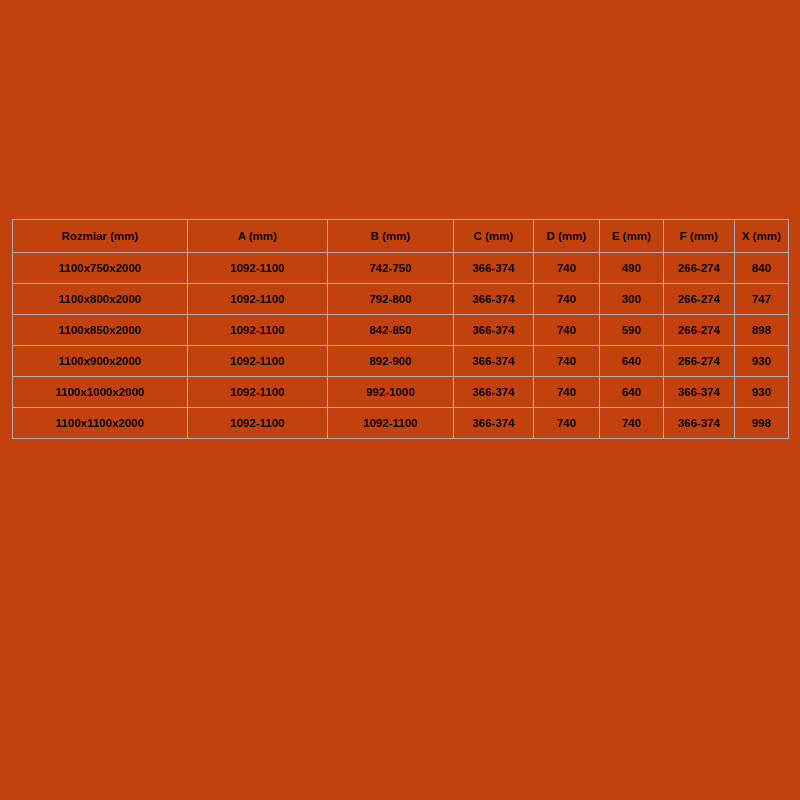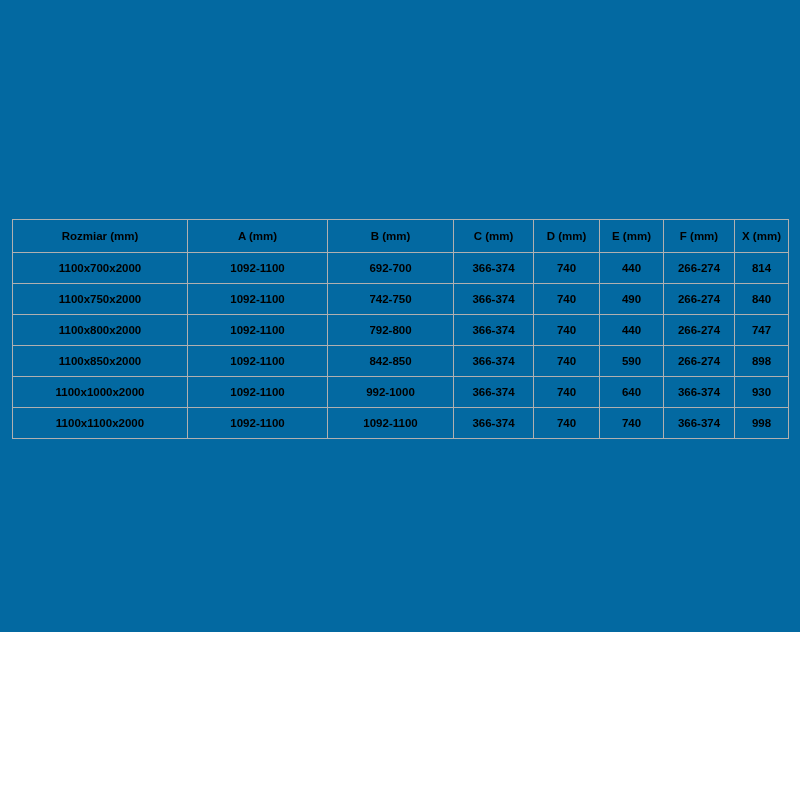--- a/index.html
+++ b/index.html
@@ -9,22 +9,22 @@
     height: 800px;
     background: #ffffff;
   }
   body {
     font-family: "Liberation Sans", sans-serif;
     color: #000000;
   }
   .page {
     position: relative;
     width: 800px;
-    height: 632px;
-    background: #0369a1;
+    height: 800px;
+    background: #c2410c;
   }
   .table-wrap {
     position: absolute;
     left: 12px;
     top: 219px;
     width: 776px;
   }
   table.spec {
     border-collapse: collapse;
     width: 776px;
@@ -82,58 +82,58 @@
           <th>B (mm)</th>
           <th>C (mm)</th>
           <th>D (mm)</th>
           <th>E (mm)</th>
           <th>F (mm)</th>
           <th>X (mm)</th>
         </tr>
       </thead>
       <tbody>
         <tr>
-          <td>1100x700x2000</td>
-          <td>1092-1100</td>
-          <td>692-700</td>
-          <td>366-374</td>
-          <td>740</td>
-          <td>440</td>
-          <td>266-274</td>
-          <td>814</td>
-        </tr>
-        <tr>
           <td>1100x750x2000</td>
           <td>1092-1100</td>
           <td>742-750</td>
           <td>366-374</td>
           <td>740</td>
           <td>490</td>
           <td>266-274</td>
           <td>840</td>
         </tr>
         <tr>
           <td>1100x800x2000</td>
           <td>1092-1100</td>
           <td>792-800</td>
           <td>366-374</td>
           <td>740</td>
-          <td>440</td>
+          <td>300</td>
           <td>266-274</td>
           <td>747</td>
         </tr>
         <tr>
           <td>1100x850x2000</td>
           <td>1092-1100</td>
           <td>842-850</td>
           <td>366-374</td>
           <td>740</td>
           <td>590</td>
           <td>266-274</td>
           <td>898</td>
+        </tr>
+        <tr>
+          <td>1100x900x2000</td>
+          <td>1092-1100</td>
+          <td>892-900</td>
+          <td>366-374</td>
+          <td>740</td>
+          <td>640</td>
+          <td>266-274</td>
+          <td>930</td>
         </tr>
         <tr>
           <td>1100x1000x2000</td>
           <td>1092-1100</td>
           <td>992-1000</td>
           <td>366-374</td>
           <td>740</td>
           <td>640</td>
           <td>366-374</td>
           <td>930</td>

